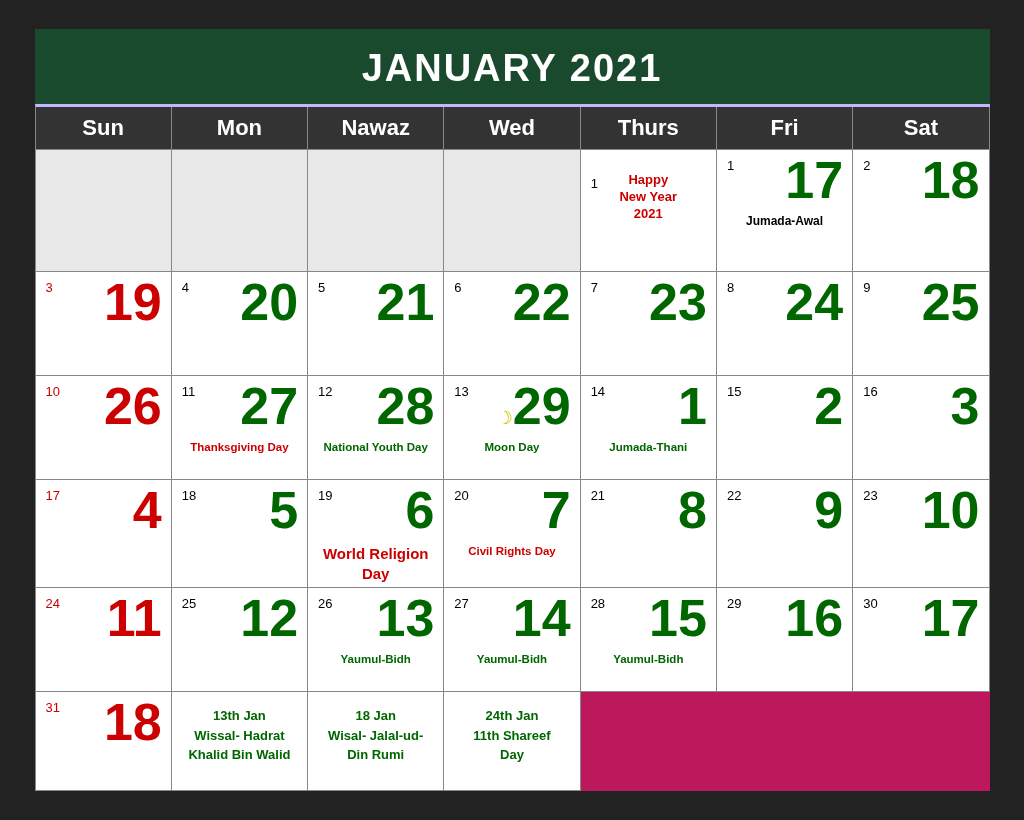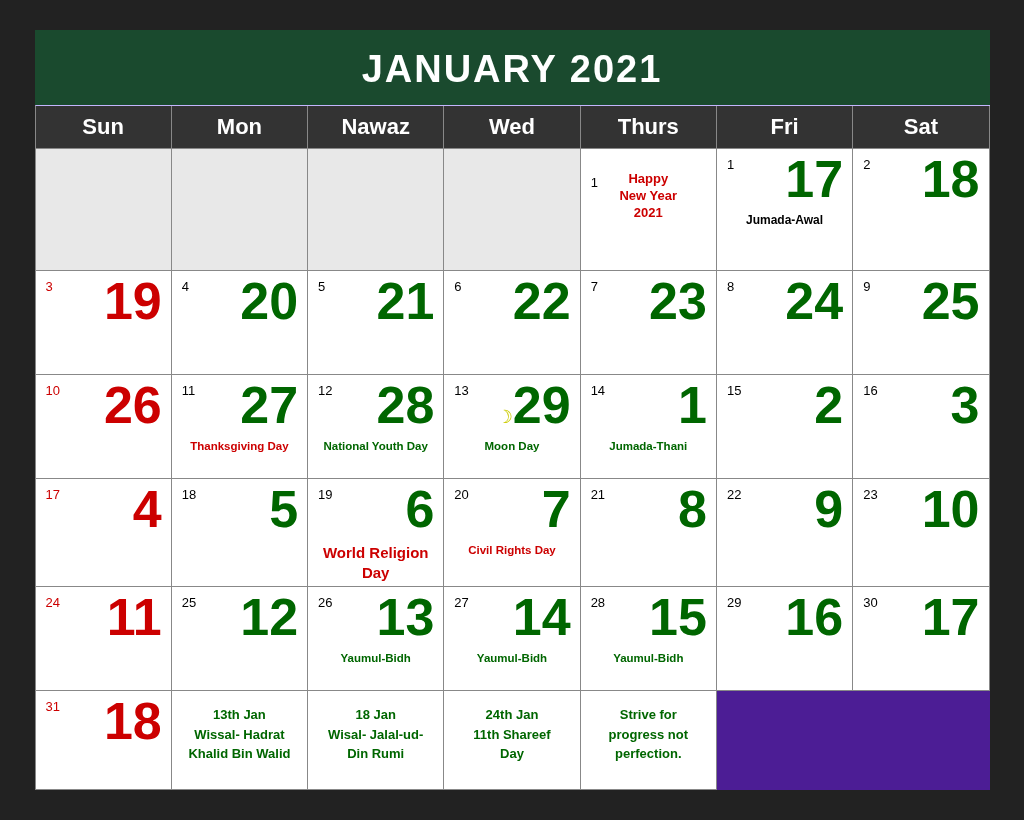--- a/index.html
+++ b/index.html
@@ -6,21 +6,21 @@
     body {
       background: #222;
       display: flex;
       justify-content: center;
       align-items: center;
       min-height: 100vh;
       font-family: Arial, sans-serif;
     }
     .calendar-wrapper {
       width: 961px;
-      background: #4c1d95;
+      background: #be185d;
       border: 3px solid #222;
     }
     .cal-header {
       background: #1a4a2e;
       color: #fff;
       text-align: center;
       padding: 18px 0 14px;
       font-size: 38px;
       font-weight: bold;
       letter-spacing: 2px;
@@ -31,21 +31,21 @@
       padding: 14px 0 10px;
       font-size: 26px;
       font-weight: bold;
       color: #000;
       letter-spacing: 1px;
     }
     .cal-grid {
       display: grid;
       grid-template-columns: repeat(7, 1fr);
       border-left: 1px solid #888;
-      border-top: 1px solid #c4b5fd;
+      border-top: 3px solid #c4b5fd;
     }
     .day-header {
       background: #333;
       color: #fff;
       text-align: center;
       font-size: 22px;
       font-weight: bold;
       padding: 8px 0;
       border-right: 1px solid #888;
       border-bottom: 1px solid #888;
@@ -354,17 +354,14 @@
     </div>
       <div class="day-cell last-row note-cell">
         <div class="note-text green" style="color:#006600; font-size:13px; font-weight:bold; text-align:center; padding-top:10px; line-height:1.5;">13th Jan<br>Wissal- Hadrat<br>Khalid Bin Walid</div>
       </div>
       <div class="day-cell last-row note-cell">
         <div class="note-text green" style="color:#006600; font-size:13px; font-weight:bold; text-align:center; padding-top:10px; line-height:1.5;">18 Jan<br>Wisal- Jalal-ud-<br>Din Rumi</div>
       </div>
       <div class="day-cell last-row note-cell">
         <div class="note-text green" style="color:#006600; font-size:13px; font-weight:bold; text-align:center; padding-top:10px; line-height:1.5;">24th Jan<br>11th Shareef<br>Day</div>
       </div>
-      <div class="day-cell last-row note-cell">
-        <div class="note-text green" style="color:#006600; font-size:13px; font-weight:bold; text-align:center; padding-top:10px; line-height:1.5;">Strive for<br>progress not<br>perfection.</div>
-      </div>
     </div>
 </div>
 
 </body></html>

